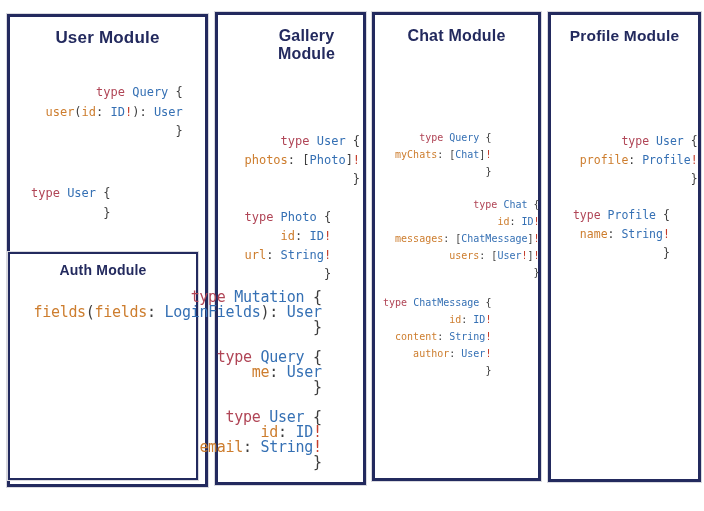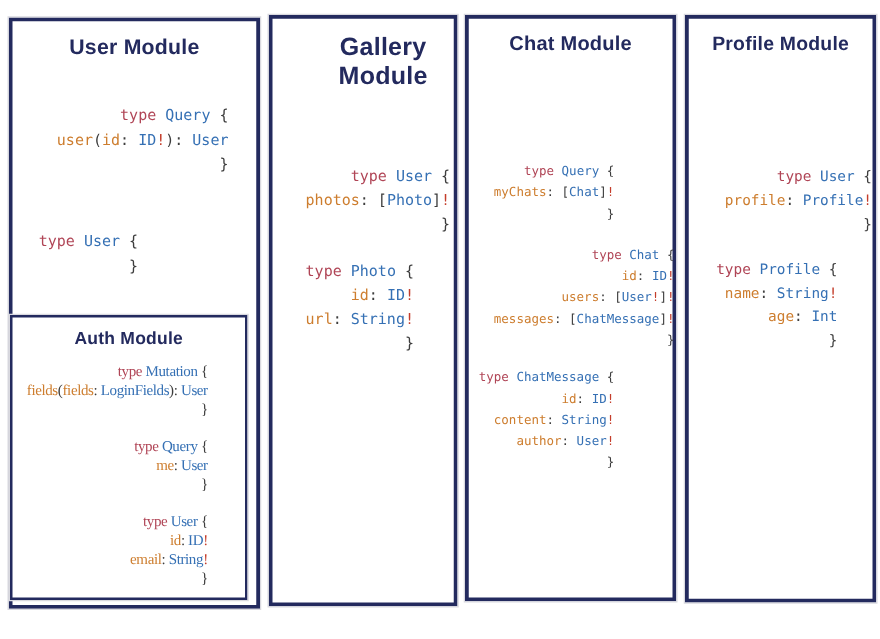--- a/index.html
+++ b/index.html
@@ -28,25 +28,25 @@
 
   
   #panel-user{left:7px;top:14px;width:201px;height:473px;}
   #user-title{top:11px;font-size:17px;}
   #user-b1{left:21px;top:66px;font-size:12px;line-height:19.5px;}
   #user-b2{left:21px;top:167px;font-size:12px;line-height:19.5px;}
 
   
   #panel-auth{left:-2px;top:235px;width:190px;height:228px;border-width:2px;z-index:2;}
   #auth-title{top:8px;font-size:14px;}
-  #auth-b1{left:6px;top:36px;font-size:12px;line-height:15px;letter-spacing:-0.3px;font-family:Liberation Serif, serif;}
+  #auth-b1{left:6px;top:36px;font-size:15px;line-height:15px;letter-spacing:-0.3px;}
 
   
   #panel-gallery{left:215px;top:12px;width:151px;height:473px;}
-  #gallery-title{top:12px;font-size:20px;margin-left:32px;}
+  #gallery-title{top:12px;font-size:16px;margin-left:32px;}
   #gallery-b1{left:12px;top:117px;font-size:12px;line-height:19px;}
   #gallery-b2{left:12px;top:193px;font-size:12px;line-height:19px;}
 
   
   #panel-chat{left:372px;top:12px;width:169px;height:469px;}
   #chat-title{top:12px;font-size:16px;}
   #chat-b1{left:8px;top:114px;font-size:10px;line-height:17px;}
   #chat-b2{left:8px;top:181px;font-size:10px;line-height:17px;}
   #chat-b3{left:8px;top:279px;font-size:10px;line-height:17px;}
 
@@ -110,22 +110,22 @@
   <div class="panel" id="panel-chat">
     <div class="panel-title" id="chat-title">Chat Module</div>
     <div class="code" id="chat-b1">
         <div class="ln"><span class="tok-k">type</span><span class="tok-n"> </span><span class="tok-t">Query</span><span class="tok-n"> {</span></div>
         <div class="ln"><span class="tok-n">  </span><span class="tok-p">myChats</span><span class="tok-n">: [</span><span class="tok-t">Chat</span><span class="tok-n">]</span><span class="tok-b">!</span></div>
         <div class="ln"><span class="tok-n">}</span></div>
       </div>
     <div class="code" id="chat-b2">
         <div class="ln"><span class="tok-k">type</span><span class="tok-n"> </span><span class="tok-t">Chat</span><span class="tok-n"> {</span></div>
         <div class="ln"><span class="tok-n">  </span><span class="tok-p">id</span><span class="tok-n">: </span><span class="tok-t">ID</span><span class="tok-b">!</span></div>
+        <div class="ln"><span class="tok-n">  </span><span class="tok-p">messages</span><span class="tok-n">: [</span><span class="tok-t">ChatMessage</span><span class="tok-n">]</span><span class="tok-b">!</span></div>
         <div class="ln"><span class="tok-n">  </span><span class="tok-p">users</span><span class="tok-n">: [</span><span class="tok-t">User</span><span class="tok-b">!</span><span class="tok-n">]</span><span class="tok-b">!</span></div>
-        <div class="ln"><span class="tok-n">  </span><span class="tok-p">messages</span><span class="tok-n">: [</span><span class="tok-t">ChatMessage</span><span class="tok-n">]</span><span class="tok-b">!</span></div>
         <div class="ln"><span class="tok-n">}</span></div>
       </div>
     <div class="code" id="chat-b3">
         <div class="ln"><span class="tok-k">type</span><span class="tok-n"> </span><span class="tok-t">ChatMessage</span><span class="tok-n"> {</span></div>
         <div class="ln"><span class="tok-n">  </span><span class="tok-p">id</span><span class="tok-n">: </span><span class="tok-t">ID</span><span class="tok-b">!</span></div>
         <div class="ln"><span class="tok-n">  </span><span class="tok-p">content</span><span class="tok-n">: </span><span class="tok-t">String</span><span class="tok-b">!</span></div>
         <div class="ln"><span class="tok-n">  </span><span class="tok-p">author</span><span class="tok-n">: </span><span class="tok-t">User</span><span class="tok-b">!</span></div>
         <div class="ln"><span class="tok-n">}</span></div>
       </div>
   </div>
@@ -133,18 +133,17 @@
   <div class="panel" id="panel-profile">
     <div class="panel-title" id="profile-title">Profile Module</div>
     <div class="code" id="profile-b1">
         <div class="ln"><span class="tok-k">type</span><span class="tok-n"> </span><span class="tok-t">User</span><span class="tok-n"> {</span></div>
         <div class="ln"><span class="tok-n">  </span><span class="tok-p">profile</span><span class="tok-n">: </span><span class="tok-t">Profile</span><span class="tok-b">!</span></div>
         <div class="ln"><span class="tok-n">}</span></div>
       </div>
     <div class="code" id="profile-b2">
         <div class="ln"><span class="tok-k">type</span><span class="tok-n"> </span><span class="tok-t">Profile</span><span class="tok-n"> {</span></div>
         <div class="ln"><span class="tok-n">  </span><span class="tok-p">name</span><span class="tok-n">: </span><span class="tok-t">String</span><span class="tok-b">!</span></div>
-        <div class="ln"><span class="tok-n">  </span><span class="tok-p">age</span><span class="tok-n">: </span><span class="tok-t">Int</span></div>
         <div class="ln"><span class="tok-n">}</span></div>
       </div>
   </div>
 
 </div>
 
 </body></html>

